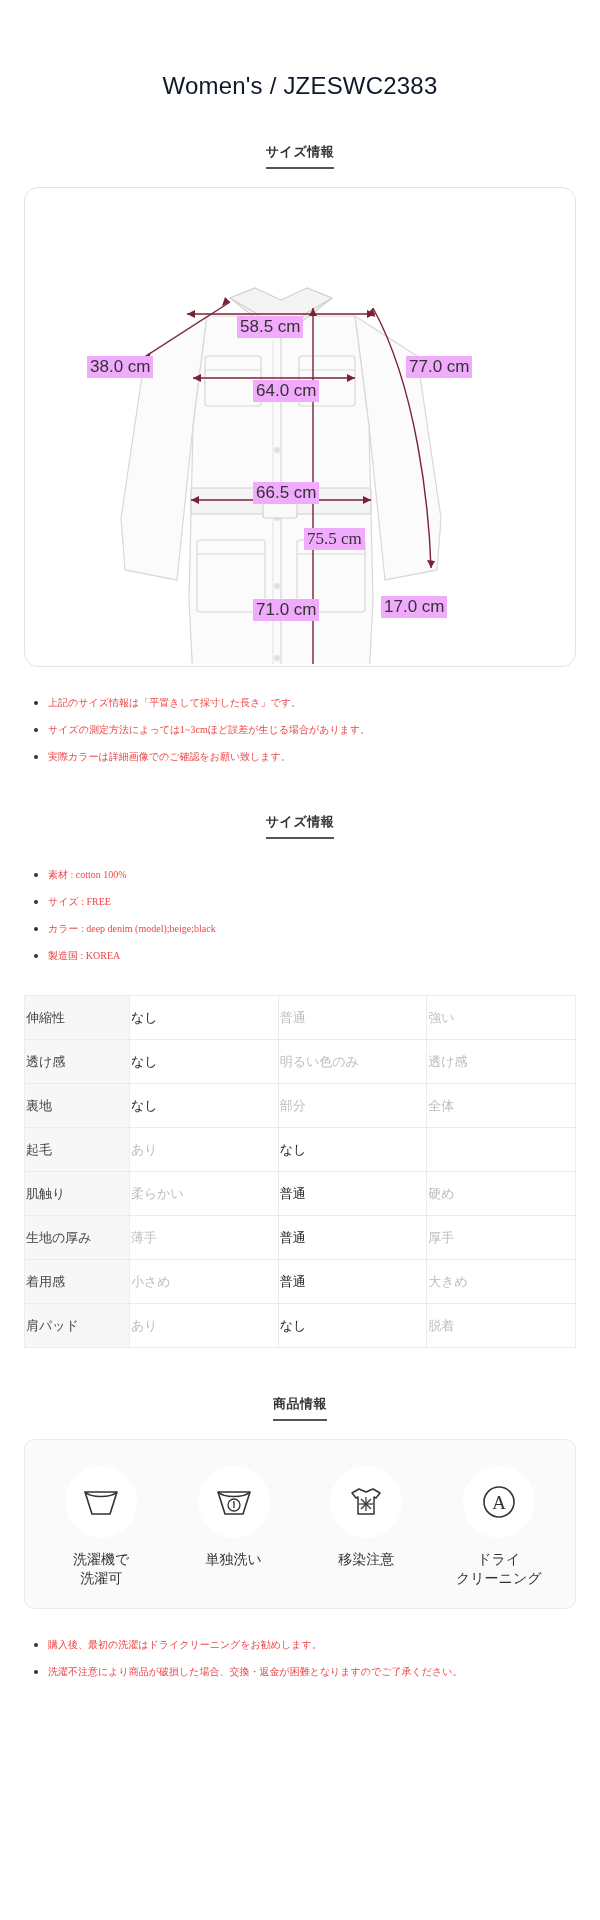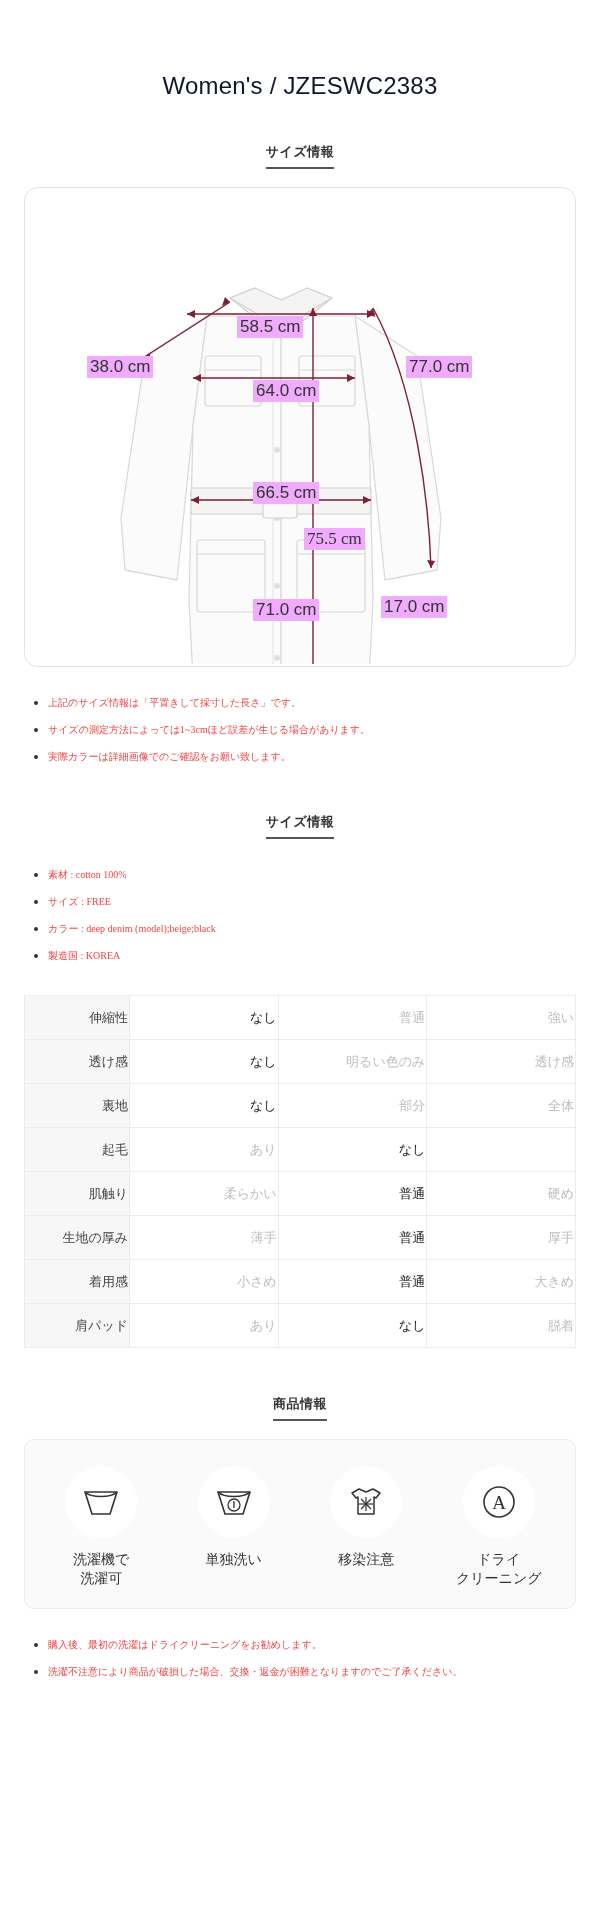--- a/index.html
+++ b/index.html
@@ -81,21 +81,21 @@
   table.attrs{
     width:100%;
     border-collapse:collapse;
     margin-top:26px;
     font-size:13px;
     table-layout:fixed;
   }
   table.attrs td{
     border:1px solid #ececec;
     height:41px;
-    text-align:right;
+    text-align:left;
     color:#bdbdbd;
     vertical-align:middle;
   }
   table.attrs td.head{
     background:#f7f7f7;
     color:#444;
     width:102px;
   }
   table.attrs td.on{
     color:#222;

